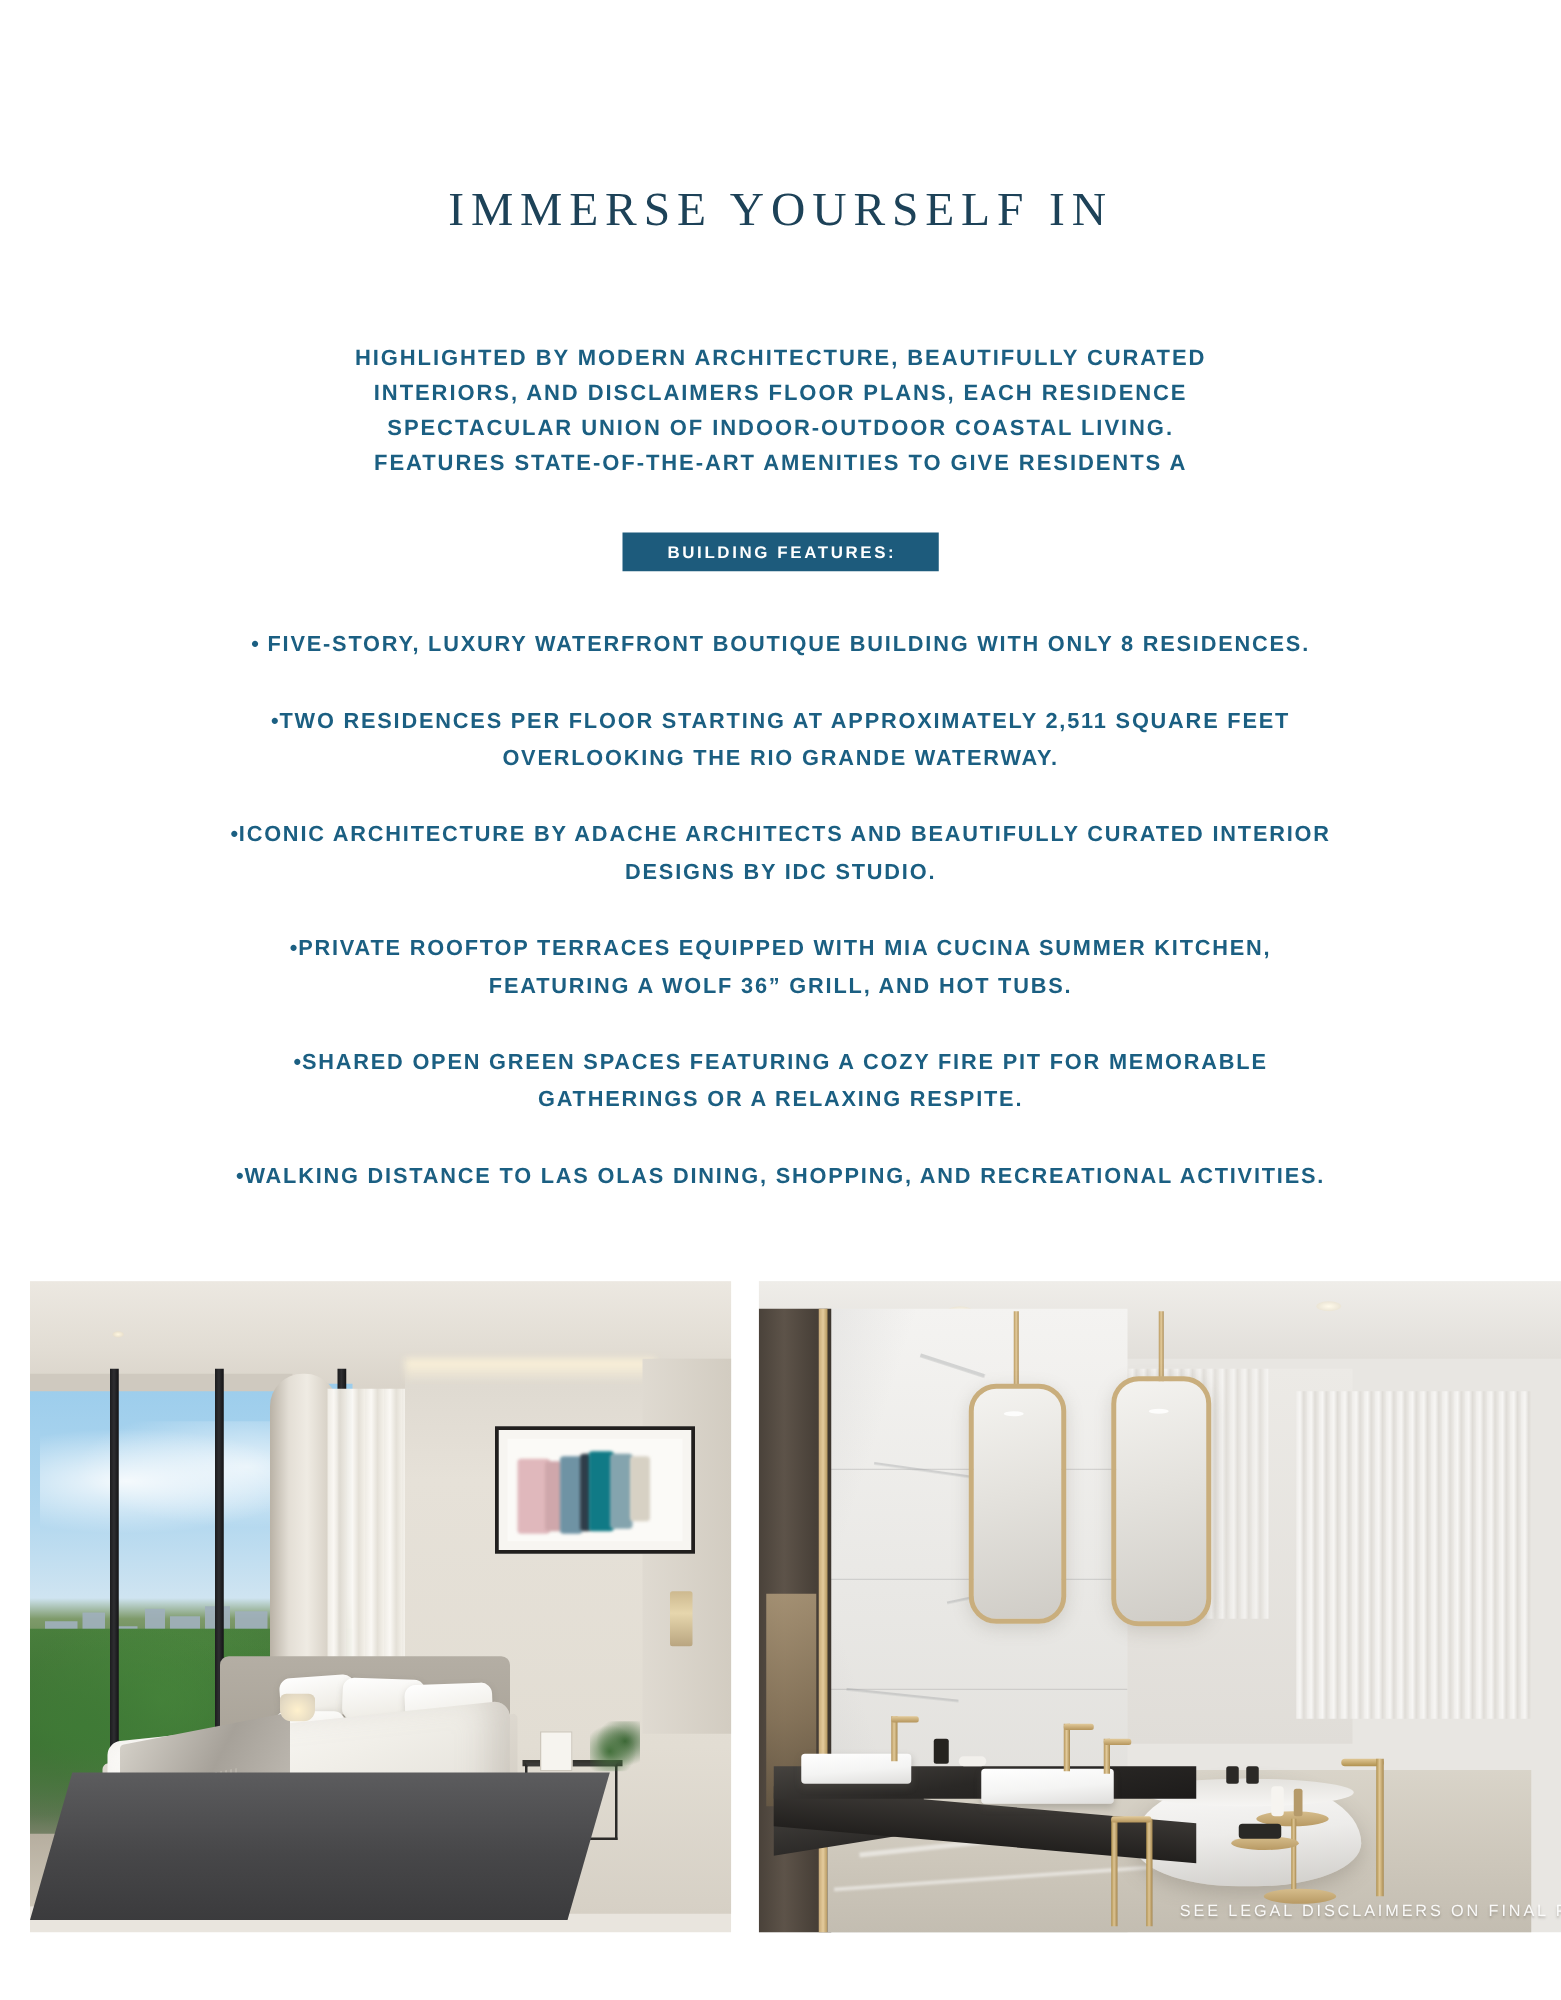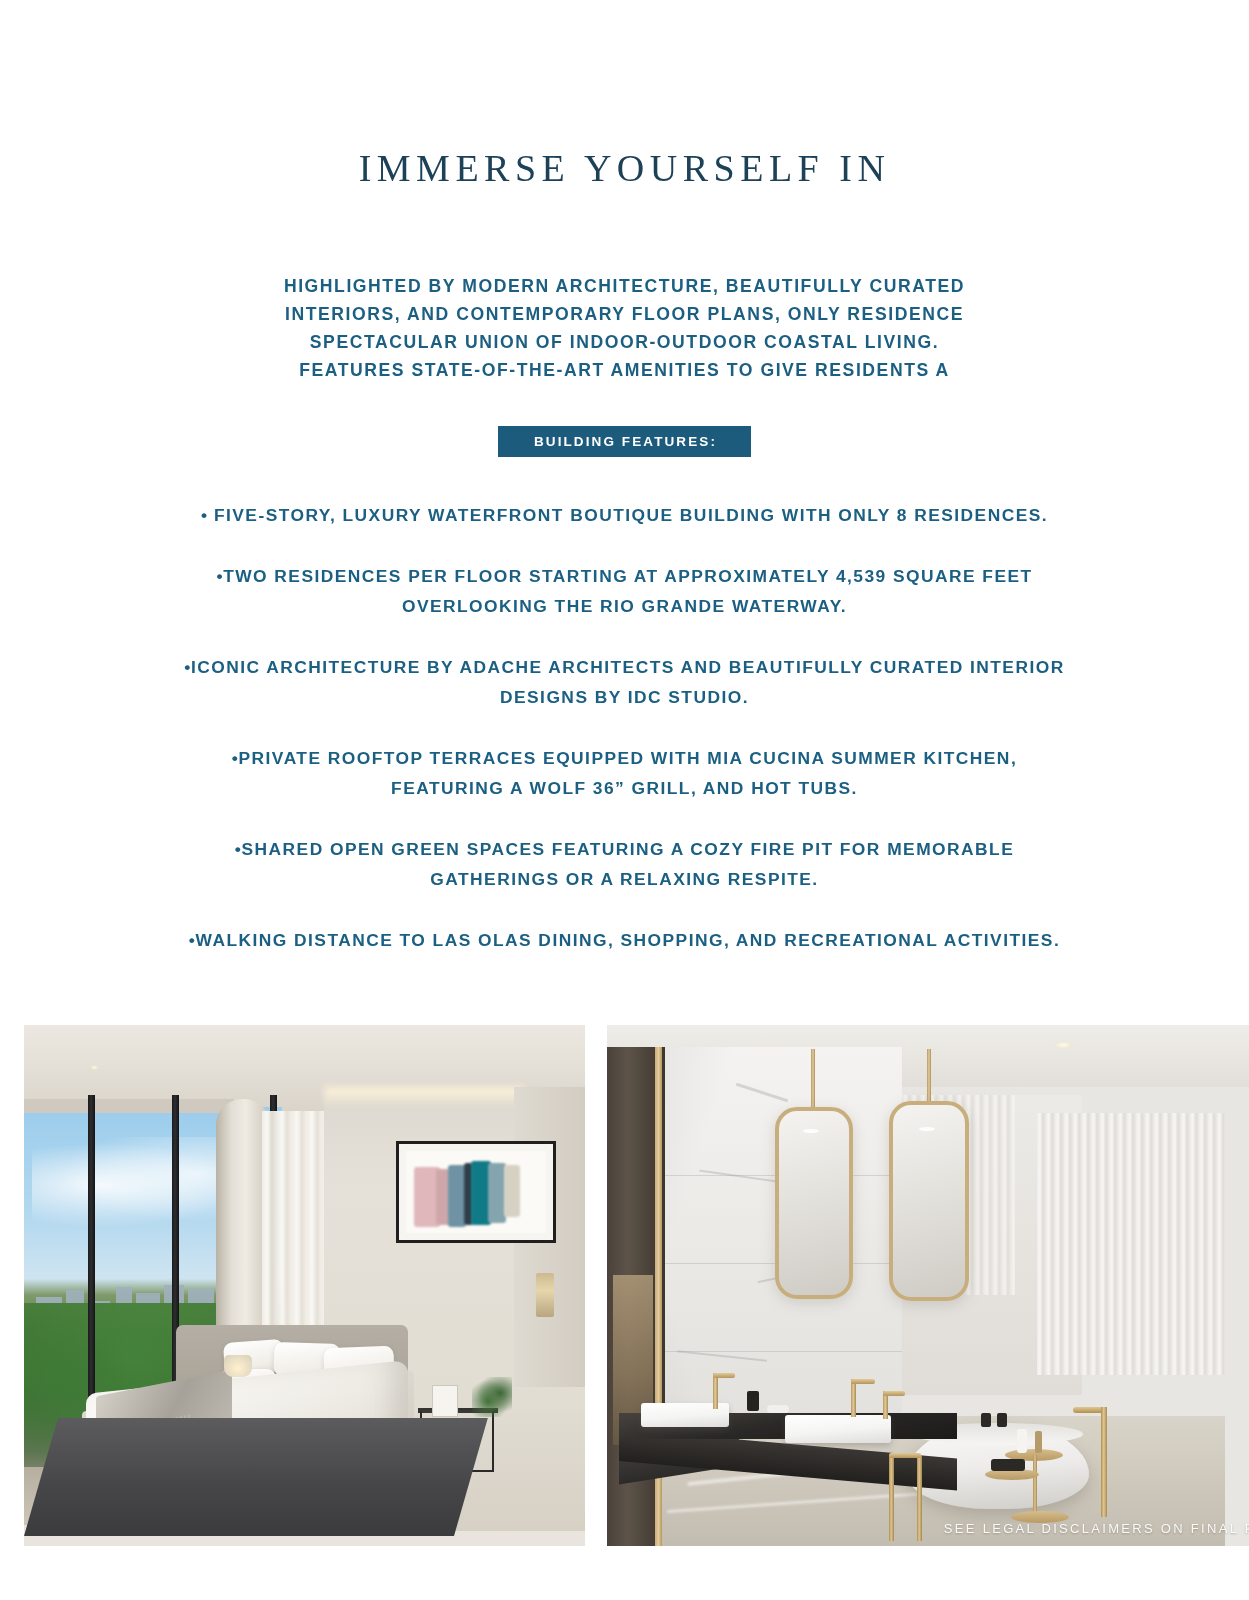--- a/index.html
+++ b/index.html
@@ -435,37 +435,37 @@
 <body>
 
 <div class="page">
 
   <h1 class="headline">
     <span class="l1">IMMERSE YOURSELF IN</span>
   </h1>
 
   <div class="subhead">
     <span>HIGHLIGHTED BY MODERN ARCHITECTURE, BEAUTIFULLY CURATED</span>
-    <span>INTERIORS, AND CONTEMPORARY FLOOR PLANS, ONLY RESIDENCE</span>
+    <span>INTERIORS, AND DISCLAIMERS FLOOR PLANS, EACH RESIDENCE</span>
     <span>SPECTACULAR UNION OF INDOOR-OUTDOOR COASTAL LIVING.</span>
     <span>FEATURES STATE-OF-THE-ART AMENITIES TO GIVE RESIDENTS A</span>
   </div>
 
   <div class="badge-wrap">
     <span class="badge">BUILDING FEATURES:</span>
   </div>
 
   <div class="features">
 
     <div class="feature">
       <span class="ln"><span class="bullet">•</span> <span>FIVE-STORY, LUXURY WATERFRONT BOUTIQUE BUILDING WITH ONLY 8 RESIDENCES.</span></span>
     </div>
 
     <div class="feature">
-      <span class="ln"><span class="bullet">•</span><span>TWO RESIDENCES PER FLOOR STARTING AT APPROXIMATELY 4,539 SQUARE FEET</span></span>
+      <span class="ln"><span class="bullet">•</span><span>TWO RESIDENCES PER FLOOR STARTING AT APPROXIMATELY 2,511 SQUARE FEET</span></span>
       <span class="ln">OVERLOOKING THE RIO GRANDE WATERWAY.</span>
     </div>
 
     <div class="feature">
       <span class="ln"><span class="bullet">•</span><span>ICONIC ARCHITECTURE BY ADACHE ARCHITECTS AND BEAUTIFULLY CURATED INTERIOR</span></span>
       <span class="ln">DESIGNS BY IDC STUDIO.</span>
     </div>
 
     <div class="feature">
       <span class="ln"><span class="bullet">•</span><span>PRIVATE ROOFTOP TERRACES EQUIPPED WITH MIA CUCINA SUMMER KITCHEN,</span></span>

